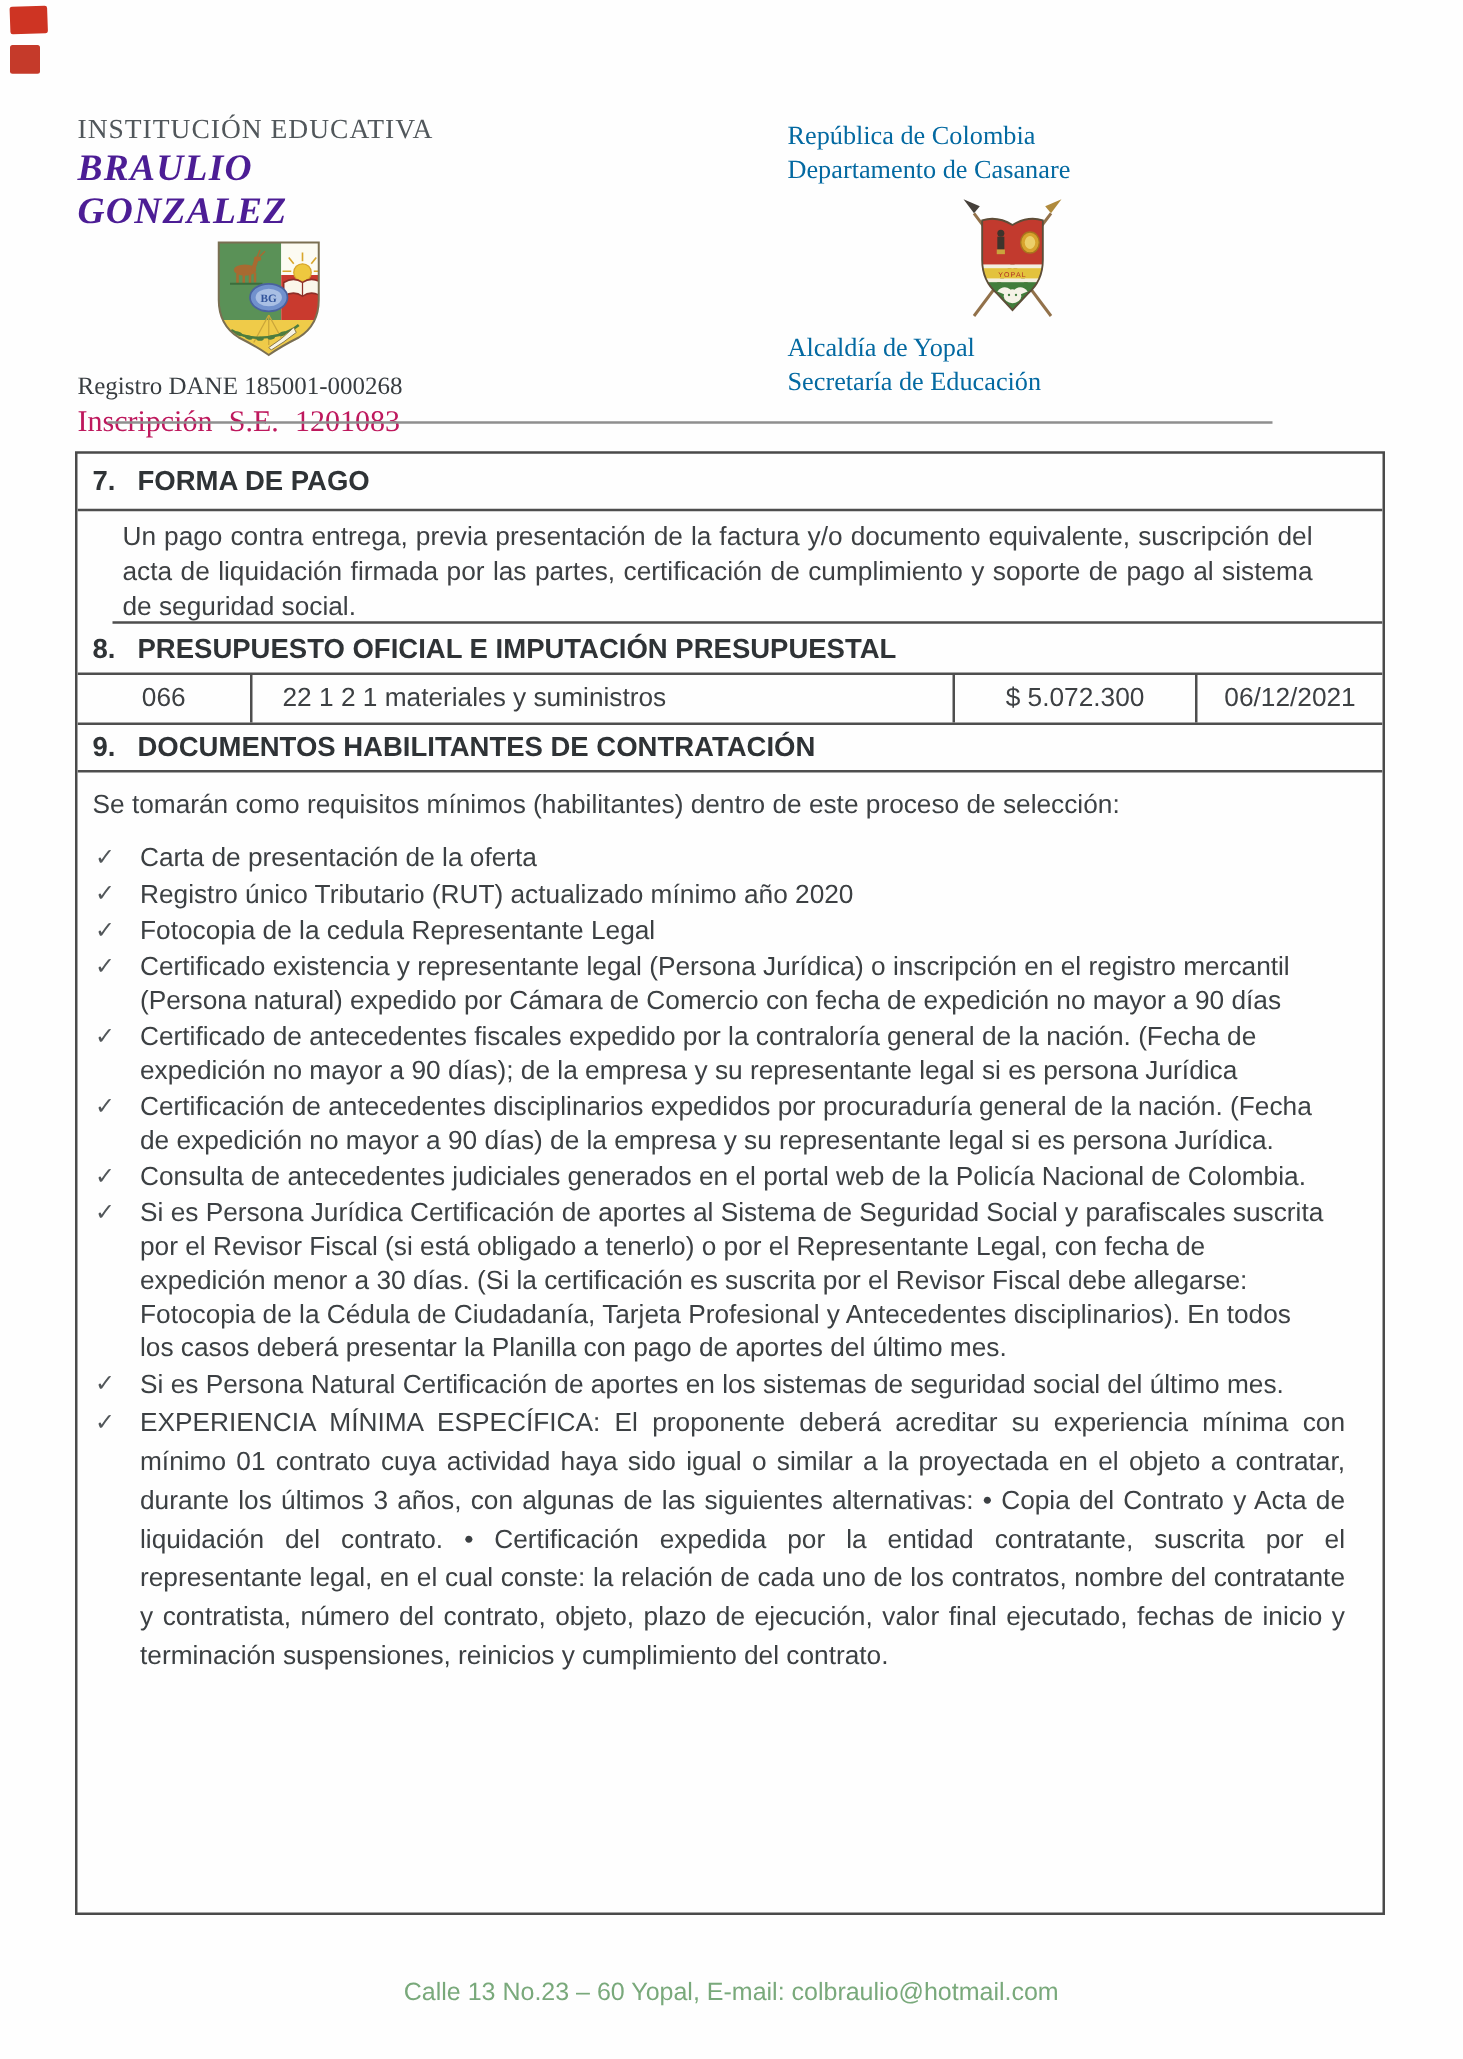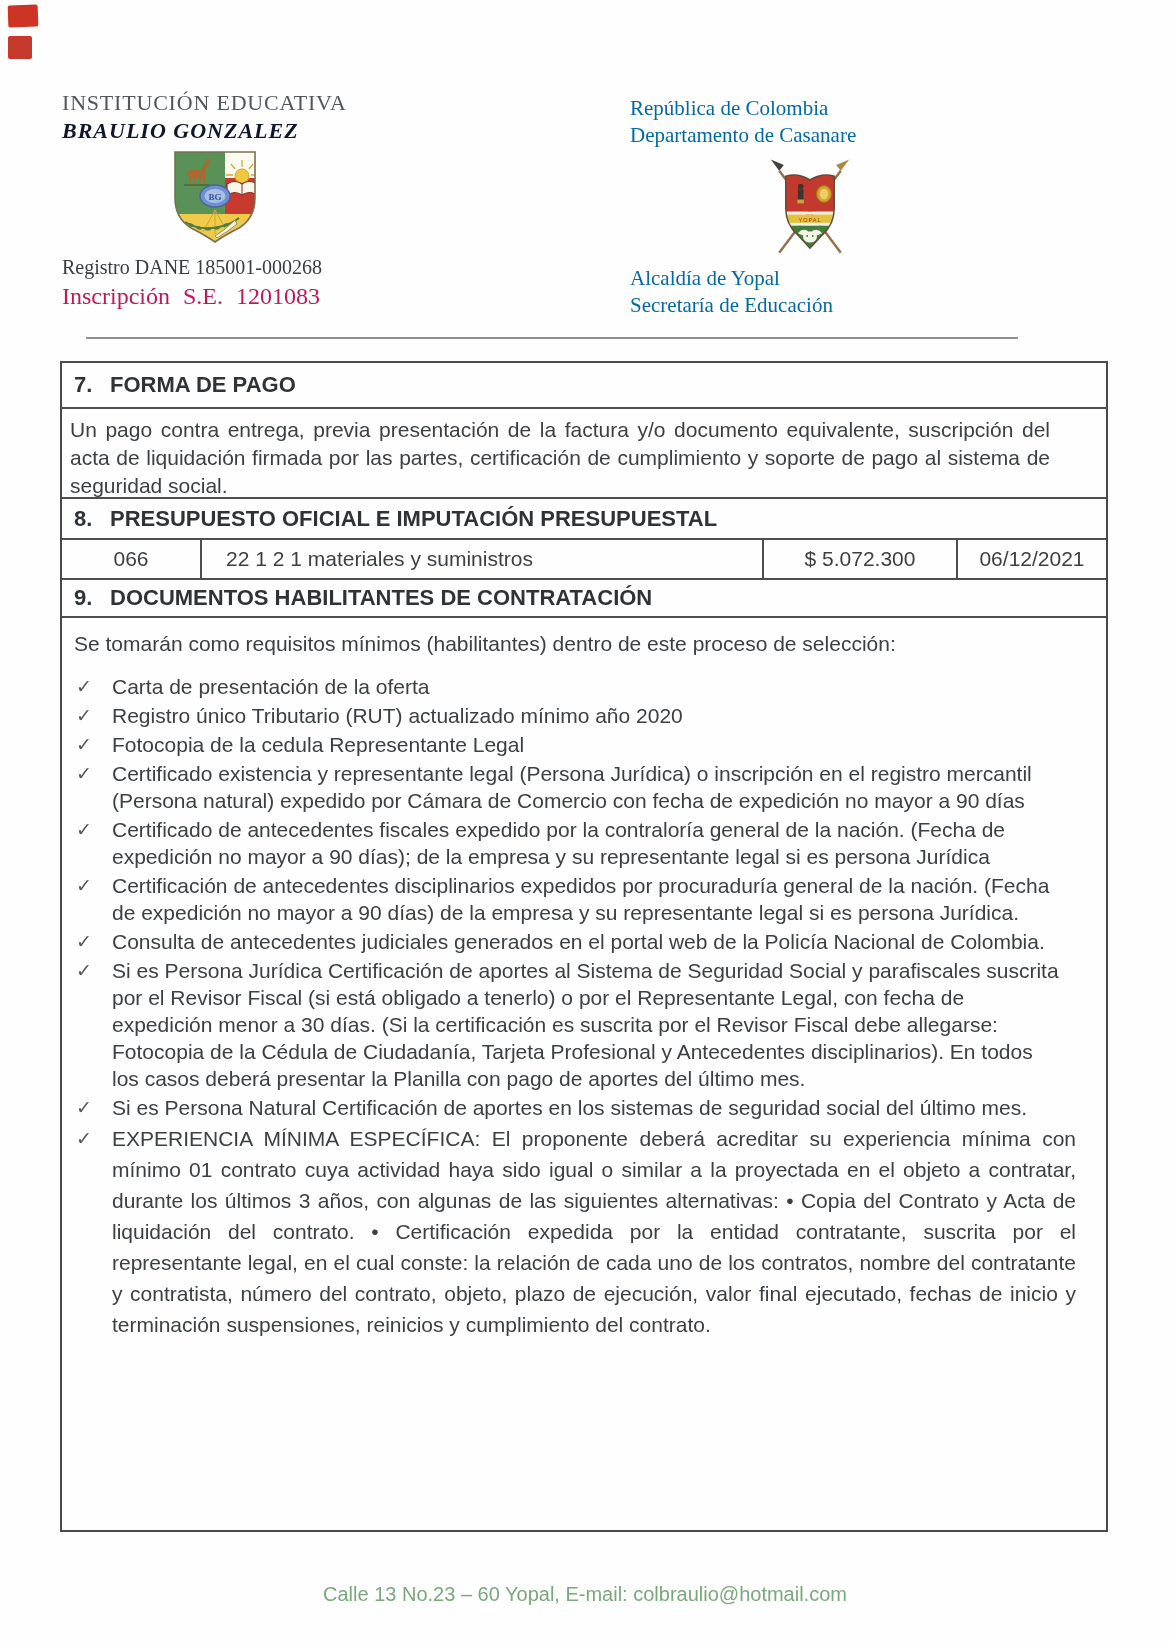--- a/index.html
+++ b/index.html
@@ -9,40 +9,40 @@
   }
   
   .stamp{position:absolute;background:#ce3423;border-radius:2px;}
   .stamp-a{left:8px;top:5px;width:30px;height:22px;transform:rotate(-2deg);}
   .stamp-b{left:8px;top:36px;width:24px;height:23px;background:#c53a2a;}
   
   .hdr{position:absolute;font-family:"Liberation Serif",serif;color:#454b4f;}
   .hdr-left{left:62px;top:90px;width:306px;}
   .hdr-right{left:630px;top:94px;width:360px;}
   .hdr .l1{font-size:22px;letter-spacing:0.8px;color:#51575b;}
-  .hdr .l2{font-size:22px;font-weight:bold;font-style:italic;letter-spacing:1px;color:#0f172a;margin-top:2px;}
+  .hdr .l2{font-size:30px;font-weight:bold;font-style:italic;letter-spacing:1px;color:#4c1d95;margin-top:2px;}
   .hdr .plain{font-size:21px;color:#0369a1;margin-top:2px;}
   .hdr .crest{margin:4px auto 2px auto;display:block;}
   .hdr .dane{font-size:20px;color:#383d41;margin-top:8px;}
   .hdr .insc{font-size:24px;color:#be185d;margin-top:4px;word-spacing:7px;}
   
   .hr-line{position:absolute;left:86px;top:337px;width:932px;height:2px;background:#8f8f8f;}
   
   .main{
     position:absolute;left:60px;top:361px;width:1048px;height:1171px;
     border:2px solid #4a4a4a;box-sizing:border-box;display:flex;flex-direction:column;
     overflow:hidden;background:#fefefe;
   }
   .row{box-sizing:border-box;border-bottom:2px solid #4e4e4e;}
   .sec-title{display:flex;align-items:center;font-weight:bold;font-size:22px;color:#2f3336;padding-left:12px;}
   .sec-title .num{width:36px;flex:0 0 36px;}
   .h46{height:46px;} .h41{height:41px;} .h38{height:38px;}
   .para{
     height:90px;padding:7px 56px 0 8px;font-size:21px;line-height:28px;
-    text-align:justify;color:#3d4043;
+    text-align:justify;color:#3d4043;margin-left:28px;
   }
   
   .tbl-head,.tbl-data{display:grid;grid-template-columns:140px 562px 194px 148px;}
   .tbl-head{height:29px;font-weight:bold;font-size:21px;color:#2f3336;}
   .tbl-data{height:40px;font-size:21px;color:#3d4043;}
   .cell{box-sizing:border-box;border-right:2px solid #4e4e4e;display:flex;align-items:center;justify-content:center;}
   .cell:last-child{border-right:none;}
   .cell.rubro-h{justify-content:flex-start;padding-left:82px;}
   .cell.rubro-d{justify-content:flex-start;padding-left:24px;}
   

